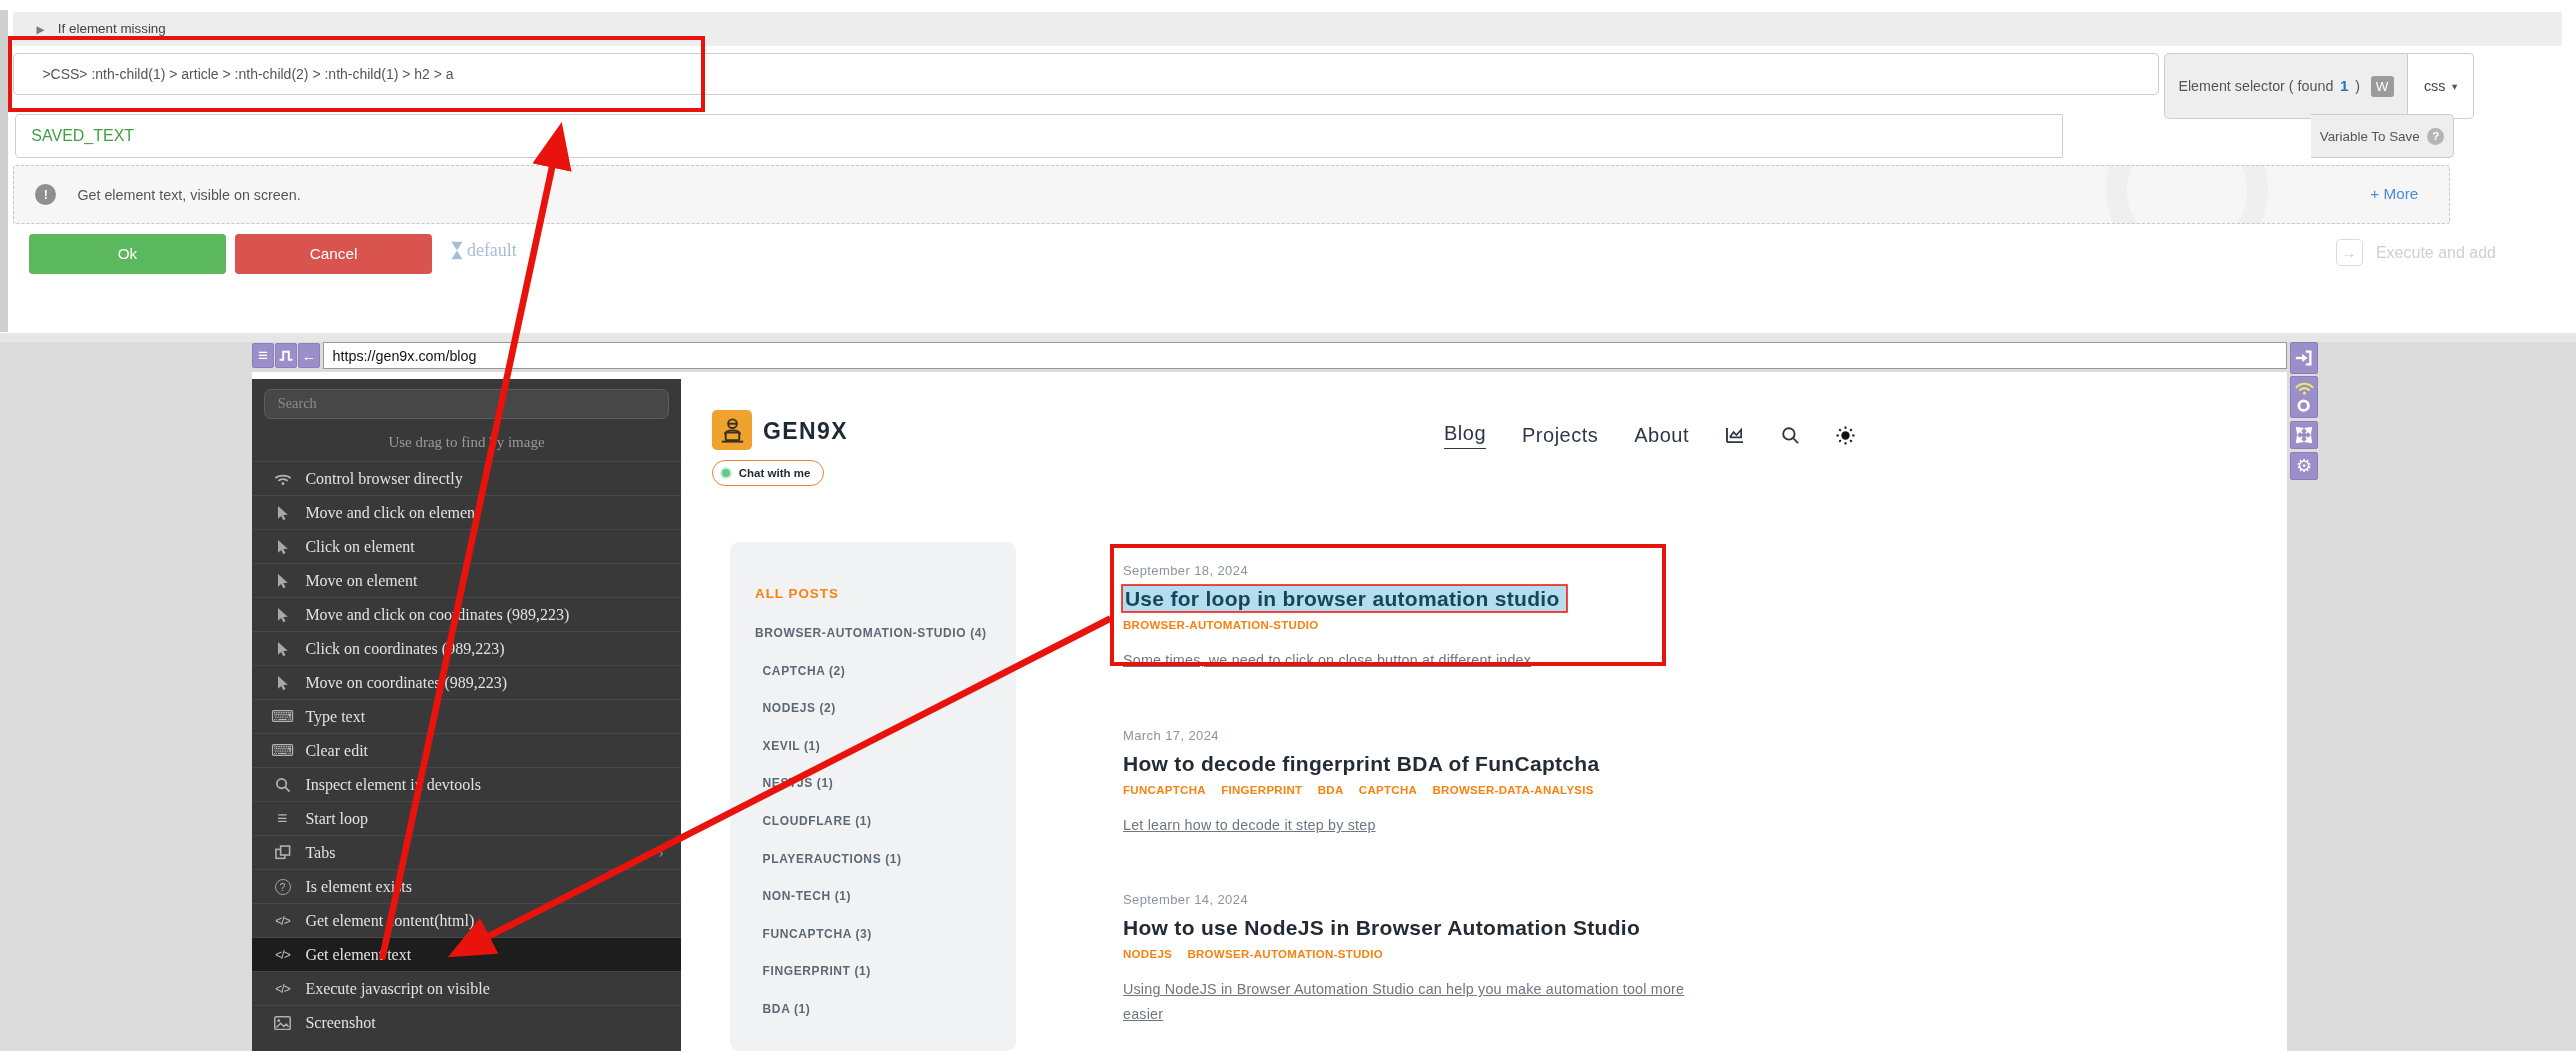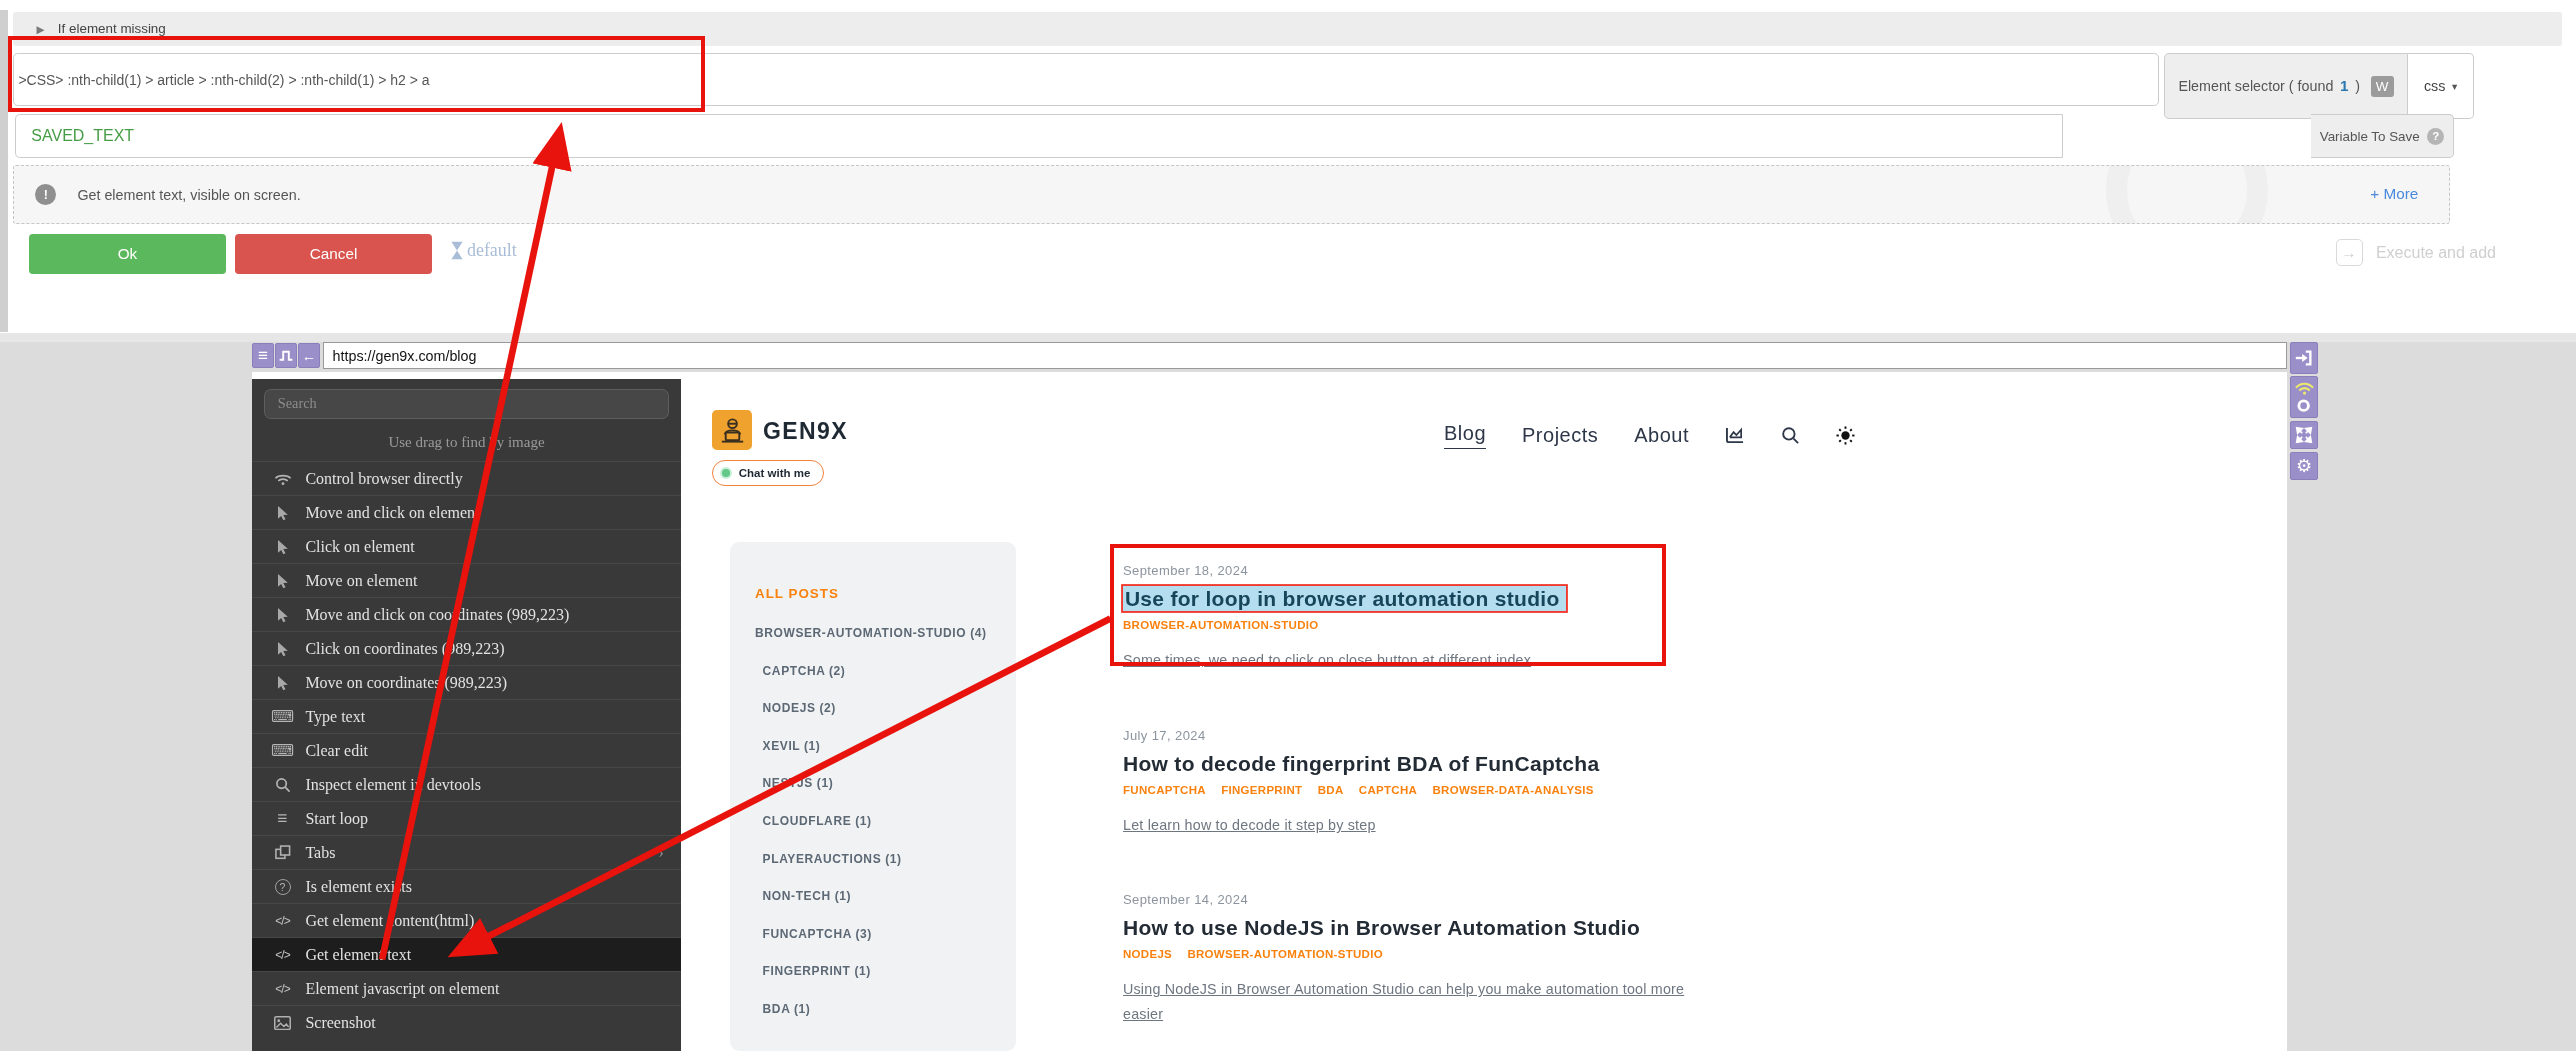--- a/index.html
+++ b/index.html
@@ -5,21 +5,21 @@
   * { margin:0; padding:0; box-sizing:border-box; }
   body { font-family:"Liberation Sans", sans-serif; background:#fff; }
   .stage { position:relative; width:2576px; height:1051px; background:#dcdcdc; overflow:hidden; }
 
   
   .form-panel { position:absolute; left:0; top:0; width:2576px; height:333px; background:#fff; }
   .left-strip { position:absolute; left:0; top:9.5px; width:7.6px; height:322px; background:#cfcfcf; }
   .accordion { position:absolute; left:13.4px; top:11.5px; width:2549px; height:34px; background:#ededed; border-radius:2.9px; display:flex; align-items:center; gap:13.4px; padding-left:23px; color:#444; font-size:13.4px; }
   .accordion .caret { color:#7a7a7a; font-size:10.5px; }
 
-  .selector-input { position:absolute; left:13.4px; top:53px; width:2146px; height:53px; border:1px solid #ccc; border-radius:4.8px; background:#fff; color:#555; font-size:14px; padding:0 4px; font-family:"Liberation Sans",sans-serif; }
+  .selector-input { position:absolute; left:13.4px; top:53px; width:2146px; height:42px; border:1px solid #ccc; border-radius:4.8px; background:#fff; color:#555; font-size:14px; padding:0 28px; font-family:"Liberation Sans",sans-serif; }
   .selector-group { position:absolute; left:2164px; top:53px; height:66px; display:flex; }
   .selector-label-box { background:#eee; border:1px solid #ccc; border-radius:4.8px 0 0 4.8px; display:flex; align-items:center; gap:6.7px; padding:0 13.4px; color:#555; font-size:14.3px; }
   .found-count { color:#2a7ab0; font-weight:bold; font-size:15.3px; }
   .w-badge { background:#9b9b9b; color:#fff; width:23px; height:21px; border-radius:2.9px; display:flex; align-items:center; justify-content:center; font-size:13.4px; margin-left:3.8px; }
   .css-btn { background:#fff; border:1px solid #ccc; border-left:none; border-radius:0 4.8px 4.8px 0; display:flex; align-items:center; gap:6.7px; padding:16px 16px; color:#444; font-size:14.3px; cursor:pointer; }
   .css-btn .caret { font-size:10.5px; color:#555; }
 
   .saved-input { position:absolute; left:15px; top:114px; width:2048px; height:44px; border:1px solid #ccc; border-radius:4.8px 0 0 4.8px; color:#449d44; font-size:16px; padding:0 15.3px; font-family:"Liberation Sans",sans-serif; }
   .variable-box { position:absolute; left:2311px; top:114px; width:143px; height:44px; background:#eee; border:1px solid #ccc; border-left:none; border-radius:0 4.8px 4.8px 0; display:flex; align-items:center; justify-content:center; gap:7.6px; color:#555; font-size:13.4px; }
   .help-circle { width:17px; height:17px; border-radius:50%; background:#b5b5b5; color:#fff; font-size:11.5px; font-weight:bold; display:flex; align-items:center; justify-content:center; }
@@ -275,21 +275,21 @@
       <div class="post" style="top:0;">
         <div class="post-date">September 18, 2024</div>
         <div class="post-title"><span class="title-hl">Use for loop in browser automation studio</span></div>
         <div class="post-tags">
           <span>BROWSER-AUTOMATION-STUDIO</span>
         </div>
         <div class="post-excerpt">Some times, we need to click on close button at different index</div>
       </div>
 
       <div class="post" style="top:165px;">
-        <div class="post-date">July 17, 2024</div>
+        <div class="post-date">March 17, 2024</div>
         <div class="post-title">How to decode fingerprint BDA of FunCaptcha</div>
         <div class="post-tags">
           <span>FUNCAPTCHA</span>
           <span>FINGERPRINT</span>
           <span>BDA</span>
           <span>CAPTCHA</span>
           <span>BROWSER-DATA-ANALYSIS</span>
         </div>
         <div class="post-excerpt">Let learn how to decode it step by step</div>
       </div>
@@ -410,21 +410,21 @@
     <div class="menu-row">
       <span class="mi mi-code">&lt;/&gt;</span>
       <span>Get element content(html)</span>
     </div>
     <div class="menu-row selected">
       <span class="mi mi-code">&lt;/&gt;</span>
       <span>Get element text</span>
     </div>
     <div class="menu-row">
       <span class="mi mi-code">&lt;/&gt;</span>
-      <span>Element javascript on element</span>
+      <span>Execute javascript on visible</span>
     </div>
     <div class="menu-row">
       <span class="mi">
           <svg width="17" height="14.3" viewBox="0 0 18 15">
             <rect x="0.8" y="0.8" width="16.4" height="13.4" rx="1.5" fill="none" stroke="#b0b0b0" stroke-width="1.6"></rect>
             <circle cx="5" cy="5" r="1.5" fill="#b0b0b0"></circle>
             <path d="M2.5 12 L7 7.5 L10.5 11 L13 8.5 L15.5 11.5" fill="none" stroke="#b0b0b0" stroke-width="1.5"></path>
           </svg>
         </span>
       <span>Screenshot</span>

